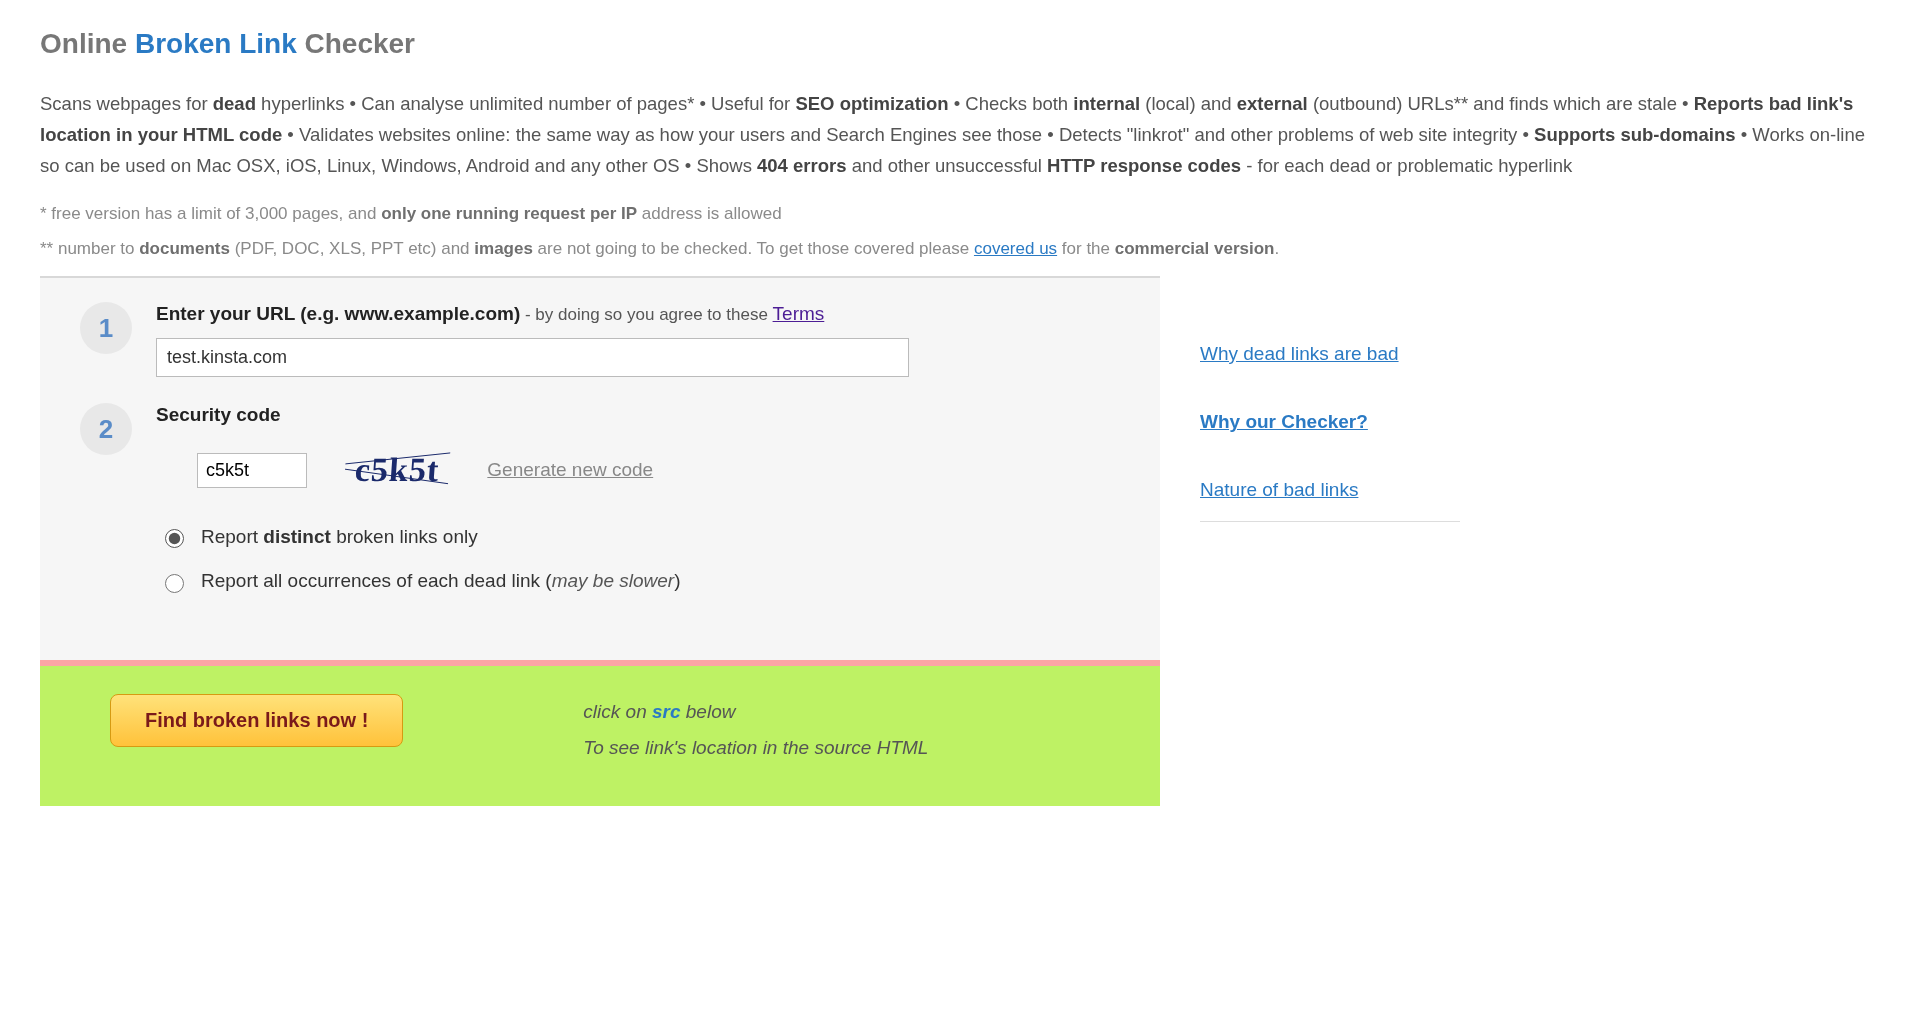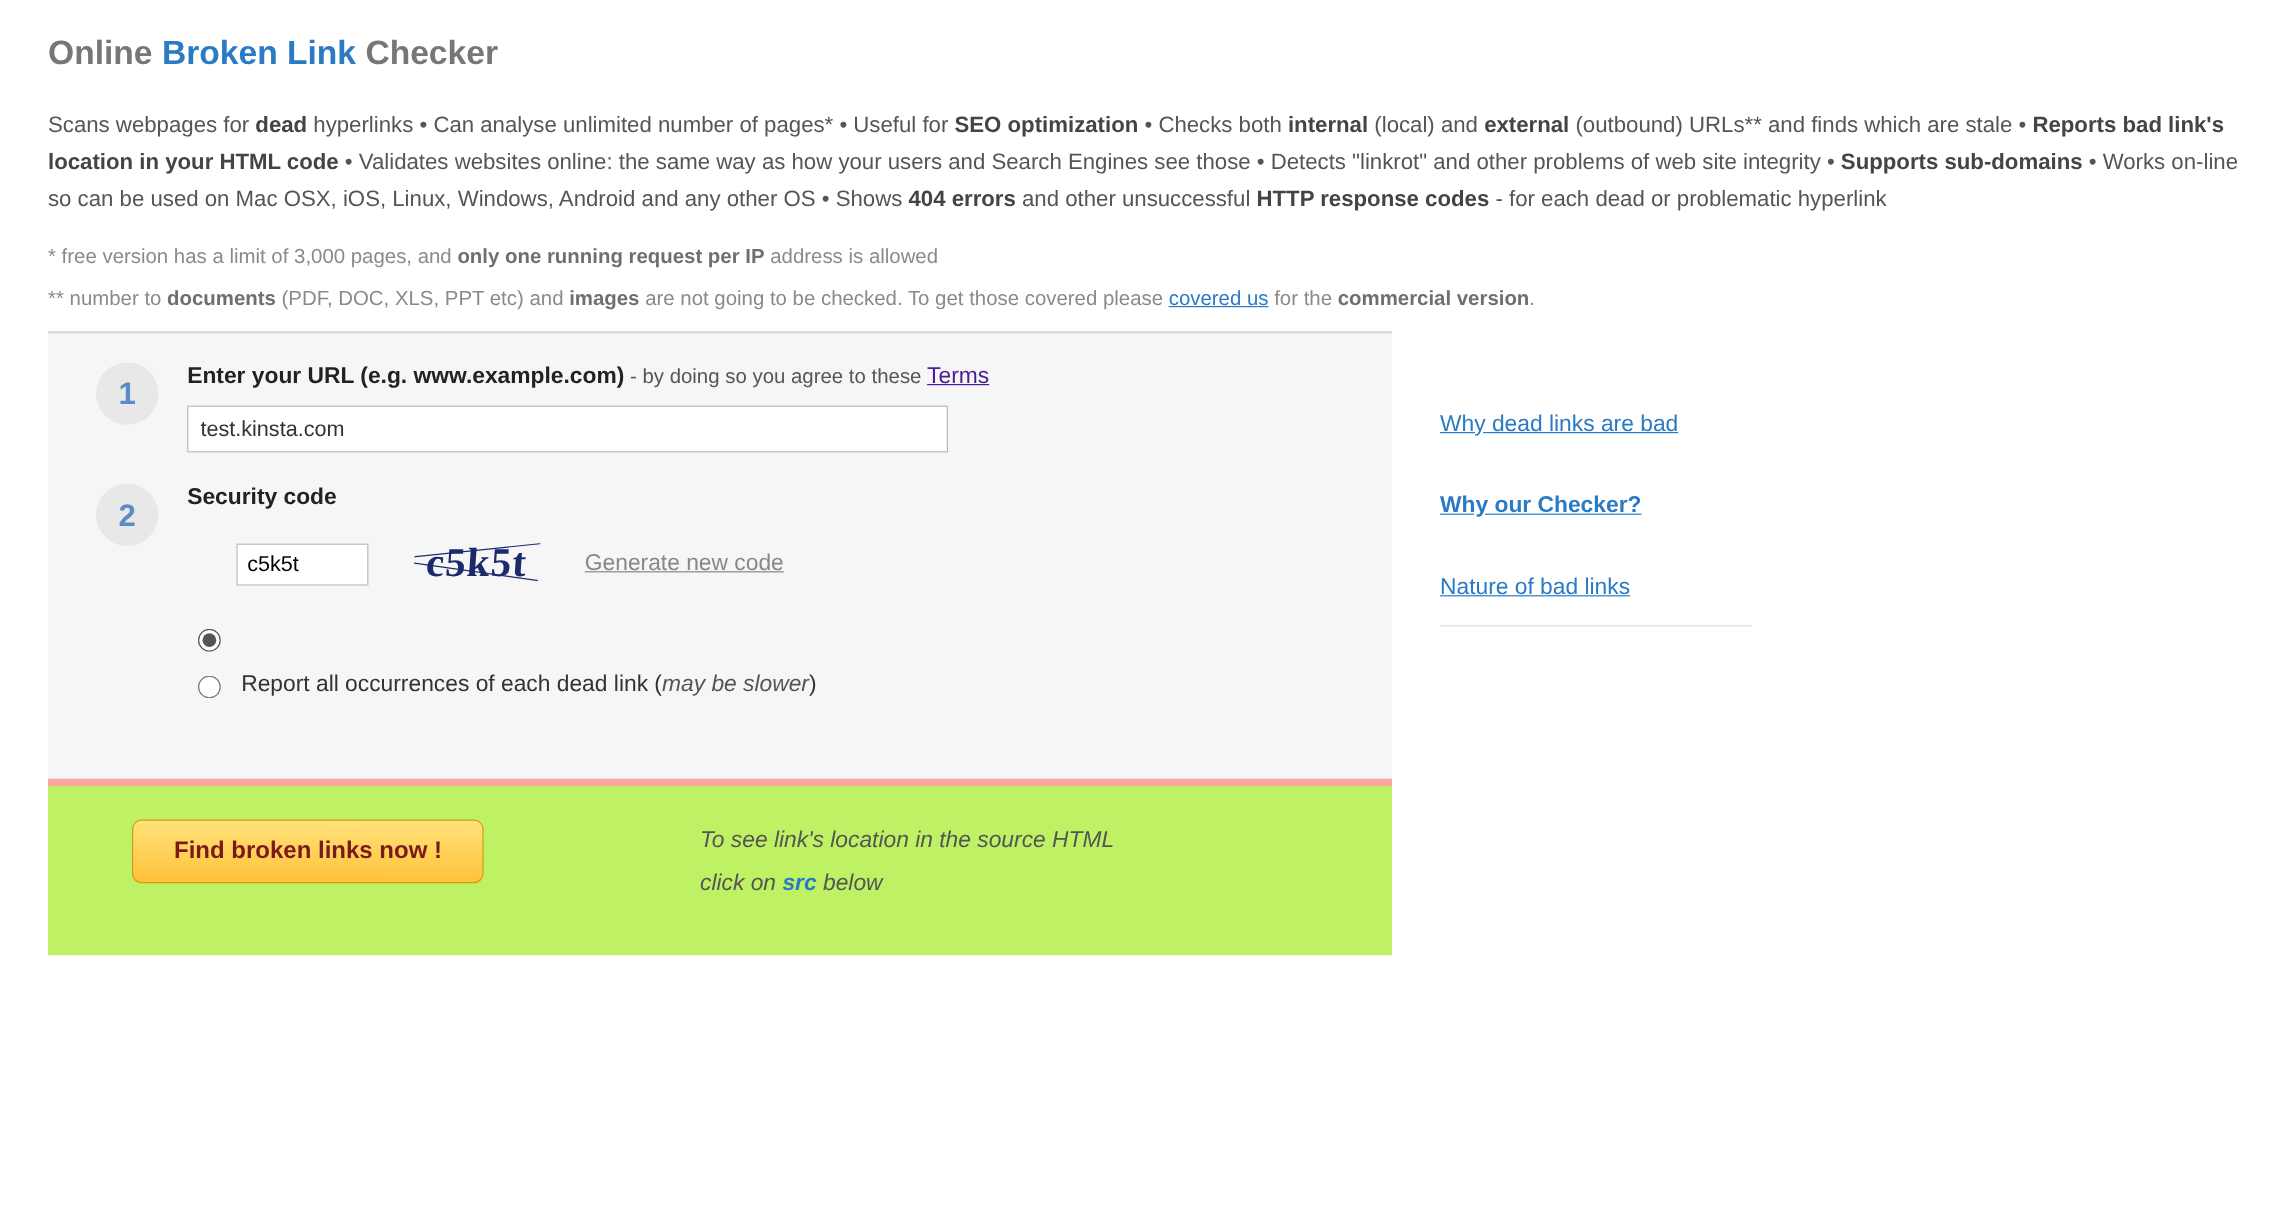--- a/index.html
+++ b/index.html
@@ -67,21 +67,21 @@
   }
   .step-body { flex: 1; }
   .step-label {
     font-size: 19px;
     color: #222;
     margin-bottom: 8px;
   }
   .step-label .sub { font-weight: normal; color: #555; font-size: 17px; }
   .step-label a { color: #4c1d95; text-decoration: underline; }
   .url-input {
-    width: 634px;
+    width: 753px;
     padding: 8px 10px;
     font-size: 18px;
     border: 1px solid #bbb;
     background: #fff;
     color: #333;
   }
   .code-row {
     display: flex;
     align-items: center;
     gap: 38px;
@@ -218,38 +218,39 @@
           </div>
           <div class="code-row">
             <input type="text" class="code-input" value="c5k5t" style="">
             <span class="captcha">c5k5t</span>
             <a href="#" class="gen-link">Generate new code</a>
           </div>
 
           <div class="radio-group">
             <label class="radio-opt">
               <input type="radio" name="mode" checked="" style="">
+              <span><span>Report </span><b>distinct</b><span> broken links only</span></span>
             </label>
             <label class="radio-opt">
               <input type="radio" name="mode" style="">
               <span><span>Report all occurrences of each dead link (</span><i>may be slower</i><span>)</span></span>
             </label>
           </div>
         </div>
       </div>
 
     </div>
 
     <div class="submit-row">
       <button class="submit-btn">Find broken links now !</button>
       <div class="hint">
-        <div>To see link's location in the source HTML</div>
         <div>
           <span>click on </span><span class="src">src</span><span> below</span>
         </div>
+        <div>To see link's location in the source HTML</div>
       </div>
     </div>
   </div>
 
   <div class="sidebar">
     <a href="#">Why dead links are bad</a>
     <a href="#" class="bold">Why our Checker?</a>
     <a href="#">Nature of bad links</a>
     <hr>
   </div>

